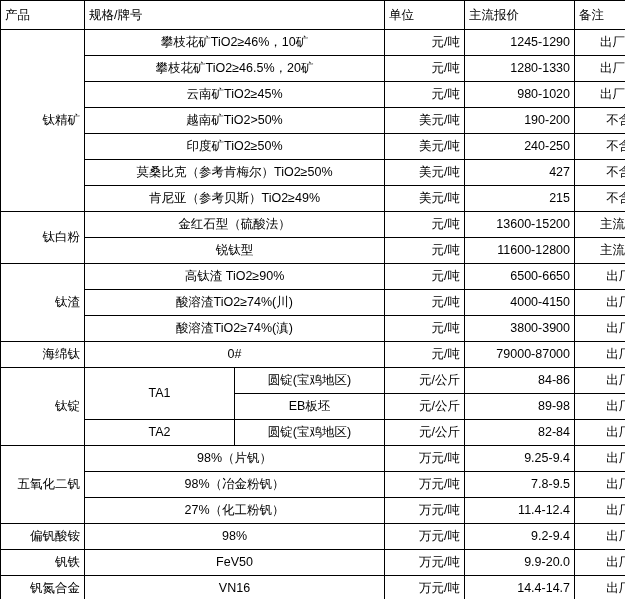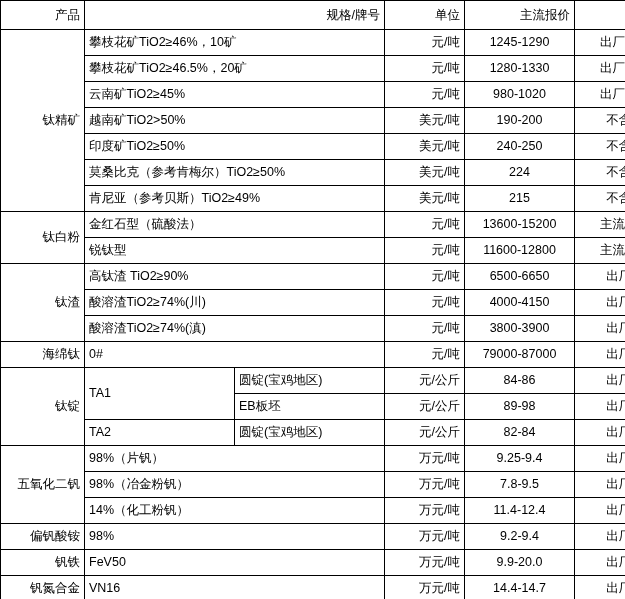--- a/index.html
+++ b/index.html
@@ -23,39 +23,39 @@
     border: 1px solid #000000;
     font-size: 12.5px;
     line-height: 1.15;
     padding: 3px 4px;
     font-weight: normal;
     vertical-align: middle;
     white-space: nowrap;
     overflow: hidden;
   }
   .hdr {
-    text-align: right;
+    text-align: left;
     font-weight: bold;
     font-size: 13px;
     height: 22px;
     margin-left: 29px;
   }
   .cat {
     text-align: right;
     font-weight: bold;
     font-size: 13px;
   }
   .name {
-    text-align: left;
+    text-align: center;
   }
   .unit {
     text-align: right;
   }
   .price {
-    text-align: center;
+    text-align: right;
   }
   .note {
     text-align: center;
   }
   .row-h {
     height: 26px;
   }
   col.c-cat { width: 84px; }
   col.c-name { width: 150px; }
   col.c-name2 { width: 150px; }
@@ -112,21 +112,21 @@
       </tr>
       <tr class="row-h">
         <td class="name" colspan="2">印度矿TiO2≥50%</td>
         <td class="unit">美元/吨</td>
         <td class="price">240-250</td>
         <td class="note">不含税港口交货</td>
       </tr>
       <tr class="row-h">
         <td class="name" colspan="2">莫桑比克（参考肯梅尔）TiO2≥50%</td>
         <td class="unit">美元/吨</td>
-        <td class="price">224</td>
+        <td class="price">427</td>
         <td class="note">不含税港口交货</td>
       </tr>
       <tr class="row-h">
         <td class="name" colspan="2">肯尼亚（参考贝斯）TiO2≥49%</td>
         <td class="unit">美元/吨</td>
         <td class="price">215</td>
         <td class="note">不含税港口交货</td>
       </tr>
       <tr class="row-h">
         <td class="cat" rowspan="2">钛白粉</td>
@@ -195,21 +195,21 @@
         <td class="price">9.25-9.4</td>
         <td class="note">出厂含税现金价</td>
       </tr>
       <tr class="row-h">
         <td class="name" colspan="2">98%（冶金粉钒）</td>
         <td class="unit">万元/吨</td>
         <td class="price">7.8-9.5</td>
         <td class="note">出厂含税现金价</td>
       </tr>
       <tr class="row-h">
-        <td class="name" colspan="2">14%（化工粉钒）</td>
+        <td class="name" colspan="2">27%（化工粉钒）</td>
         <td class="unit">万元/吨</td>
         <td class="price">11.4-12.4</td>
         <td class="note">出厂含税现金价</td>
       </tr>
       <tr class="row-h">
         <td class="cat" rowspan="1">偏钒酸铵</td>
         <td class="name" colspan="2">98%</td>
         <td class="unit">万元/吨</td>
         <td class="price">9.2-9.4</td>
         <td class="note">出厂含税现金价</td>

